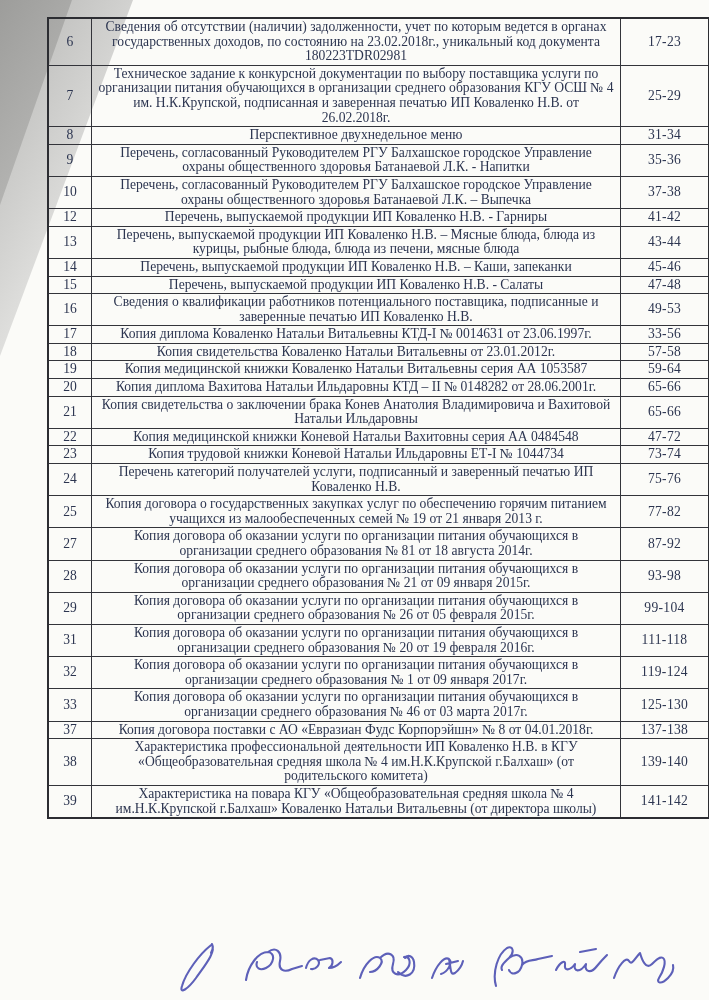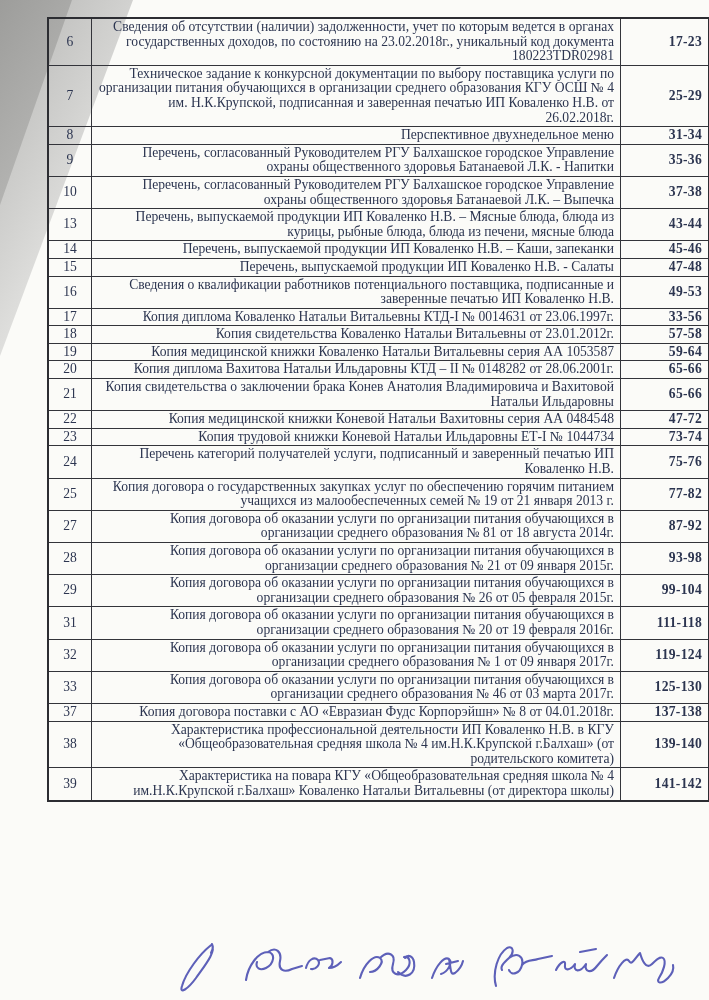--- a/index.html
+++ b/index.html
@@ -27,22 +27,22 @@
   }
   table.doc td{
     border:1.4px solid #33343a;
     font-size:13.6px;line-height:14.6px;
     padding:1px 6px;
     vertical-align:middle;
     overflow:hidden;
   }
   table.doc{border:2px solid #2c2d32;}
   td.c-num{width:30px;text-align:center;padding:1px 2px;font-size:14px;}
-  td.c-title{width:516px;text-align:right;}
-  td.c-pages{width:75px;text-align:right;letter-spacing:.3px;font-weight:bold;}
+  td.c-title{width:516px;text-align:center;}
+  td.c-pages{width:75px;text-align:center;letter-spacing:.3px;}
   svg.sigs{position:absolute;left:0;top:928px;width:709px;height:72px;}
   svg.sigs path{
     fill:none;stroke:var(--ink,#4f52b3);stroke-width:2.1;
     stroke-linecap:round;stroke-linejoin:round;opacity:.92;
   }
 </style>
 </head>
 <body>
 
 <div class="corner-light"></div>
@@ -74,20 +74,25 @@
     <td class="c-pages">35-36</td>
   </tr>
 
   <tr>
     <td class="c-num">10</td>
     <td class="c-title">Перечень, согласованный Руководителем РГУ Балхашское городское Управление охраны общественного здоровья Батанаевой Л.К. – Выпечка</td>
     <td class="c-pages">37-38</td>
   </tr>
 
 
+  <tr>
+    <td class="c-num">12</td>
+    <td class="c-title">Перечень, выпускаемой продукции ИП Коваленко Н.В. - Гарниры</td>
+    <td class="c-pages">41-42</td>
+  </tr>
 
   <tr>
     <td class="c-num">13</td>
     <td class="c-title">Перечень, выпускаемой продукции ИП Коваленко Н.В. – Мясные блюда, блюда из курицы, рыбные блюда, блюда из печени, мясные блюда</td>
     <td class="c-pages">43-44</td>
   </tr>
 
   <tr>
     <td class="c-num">14</td>
     <td class="c-title">Перечень, выпускаемой продукции ИП Коваленко Н.В. – Каши, запеканки</td>

